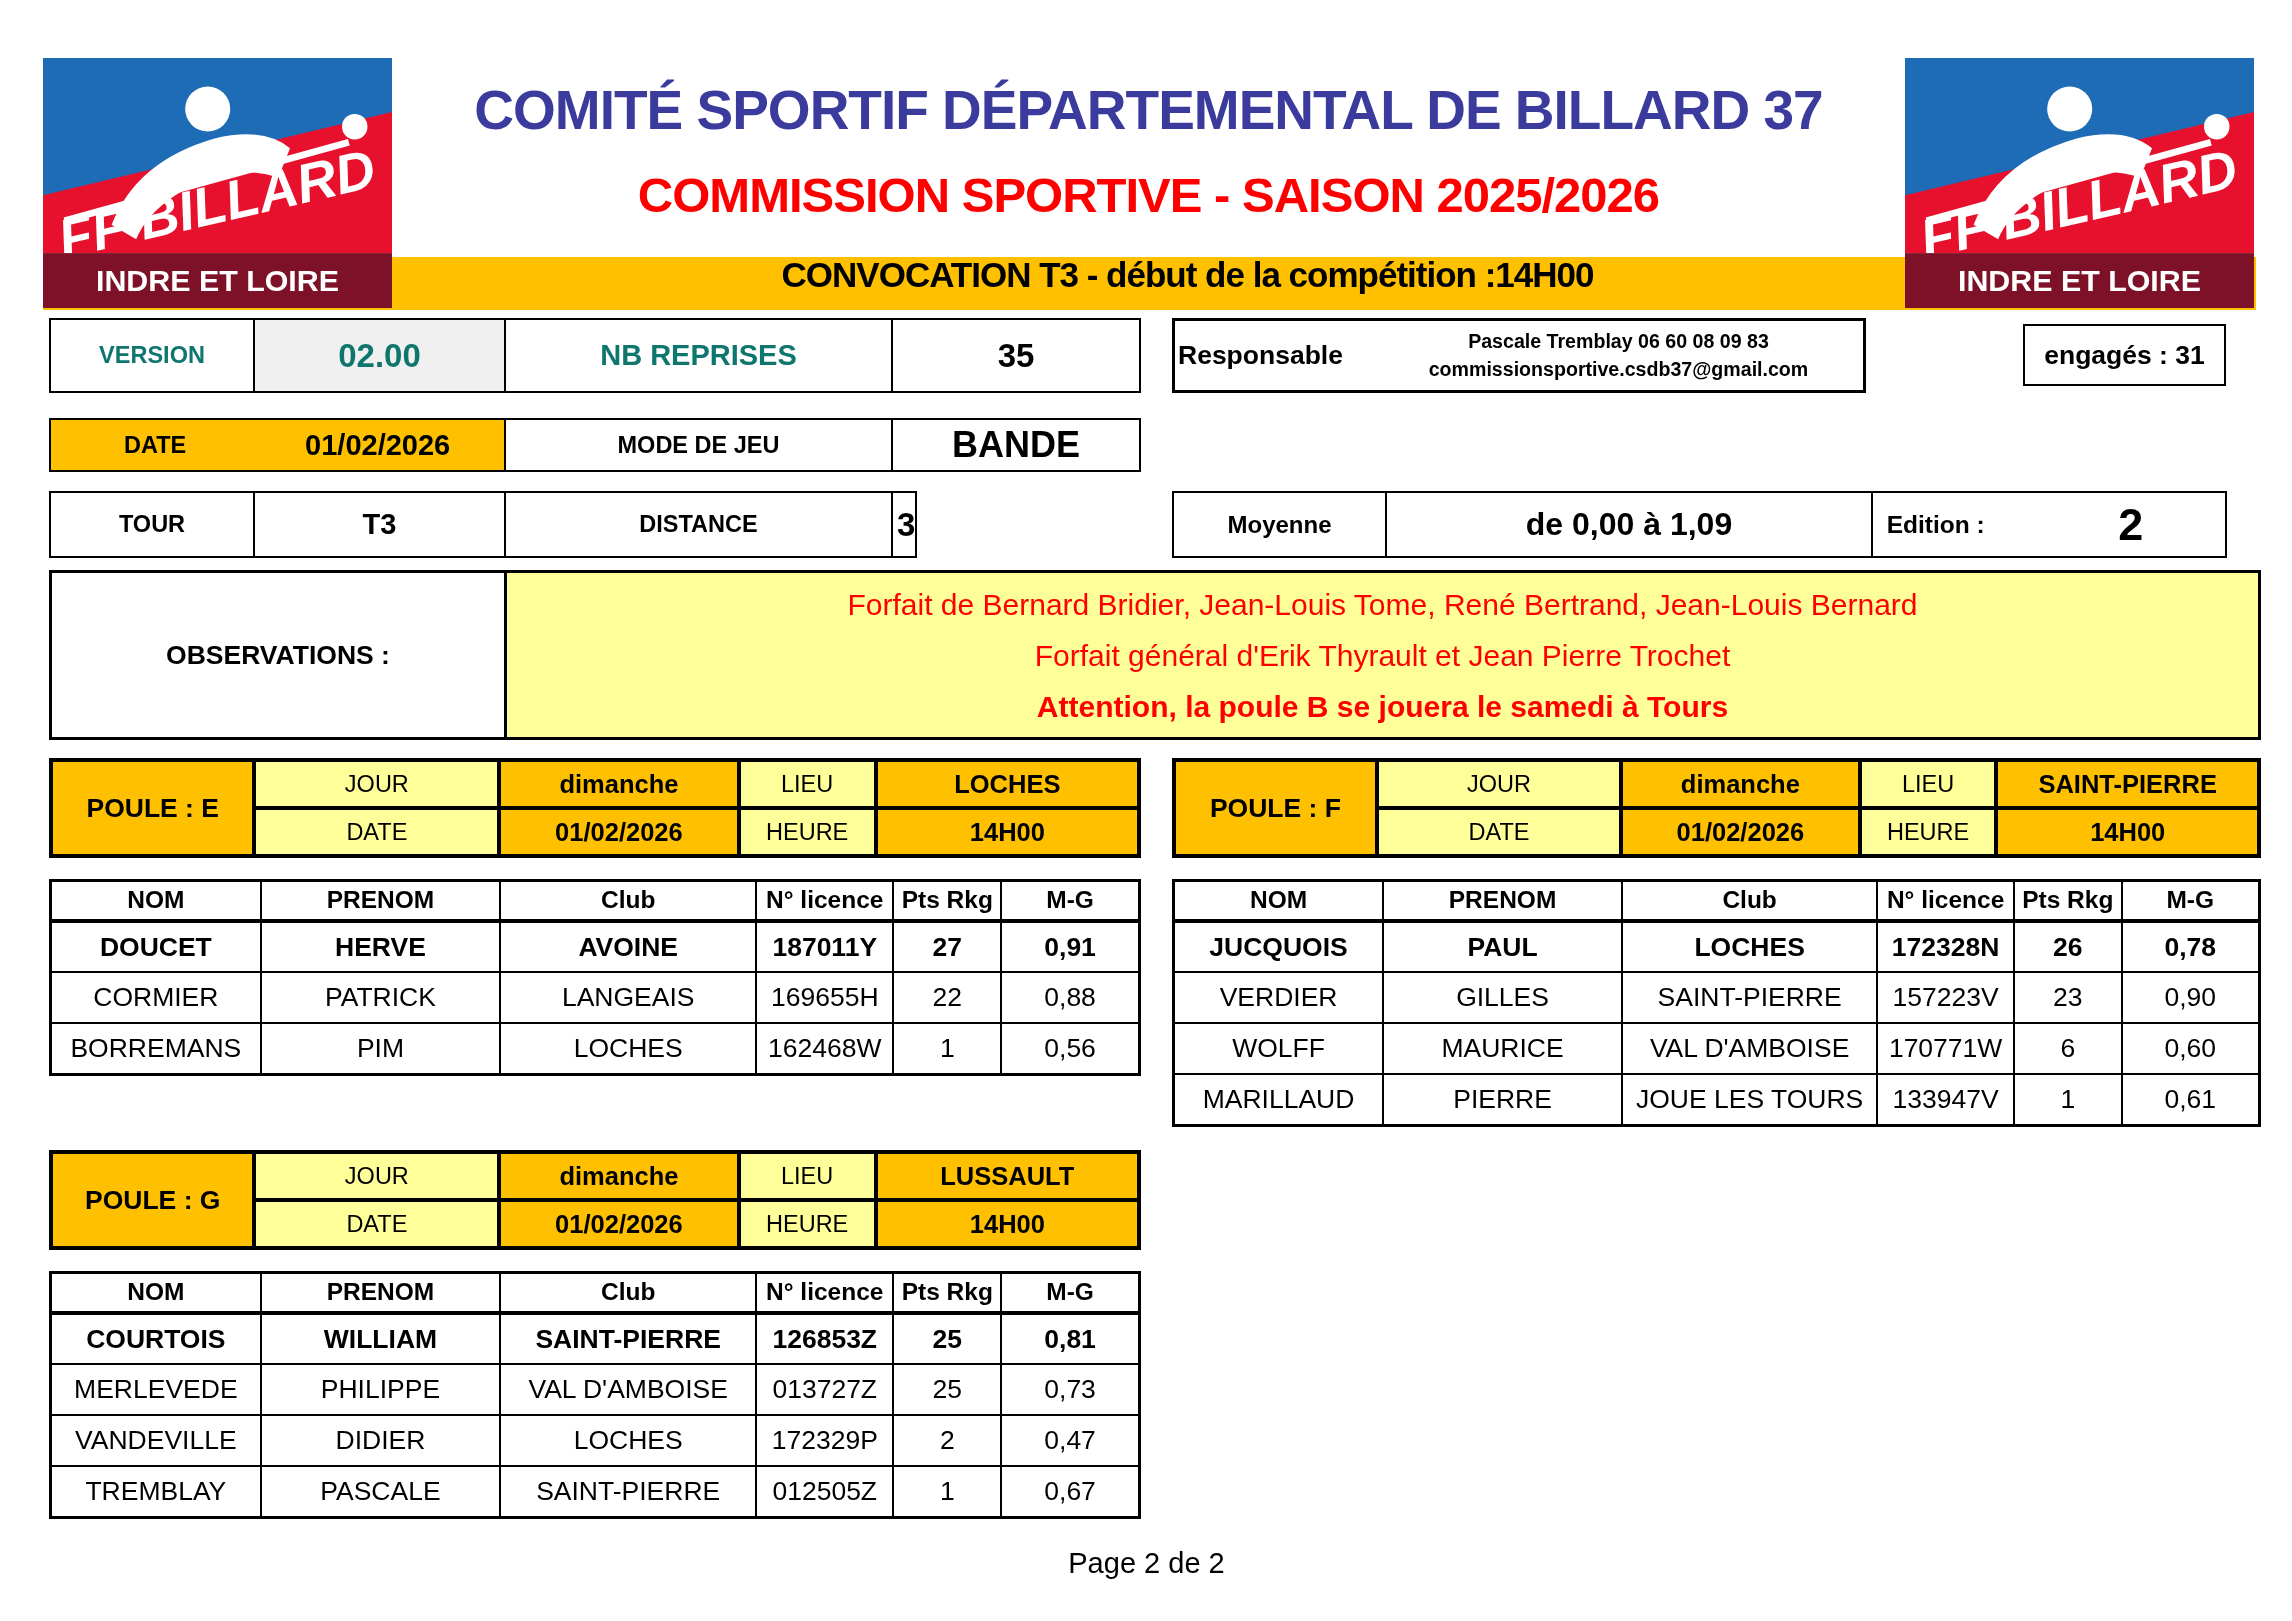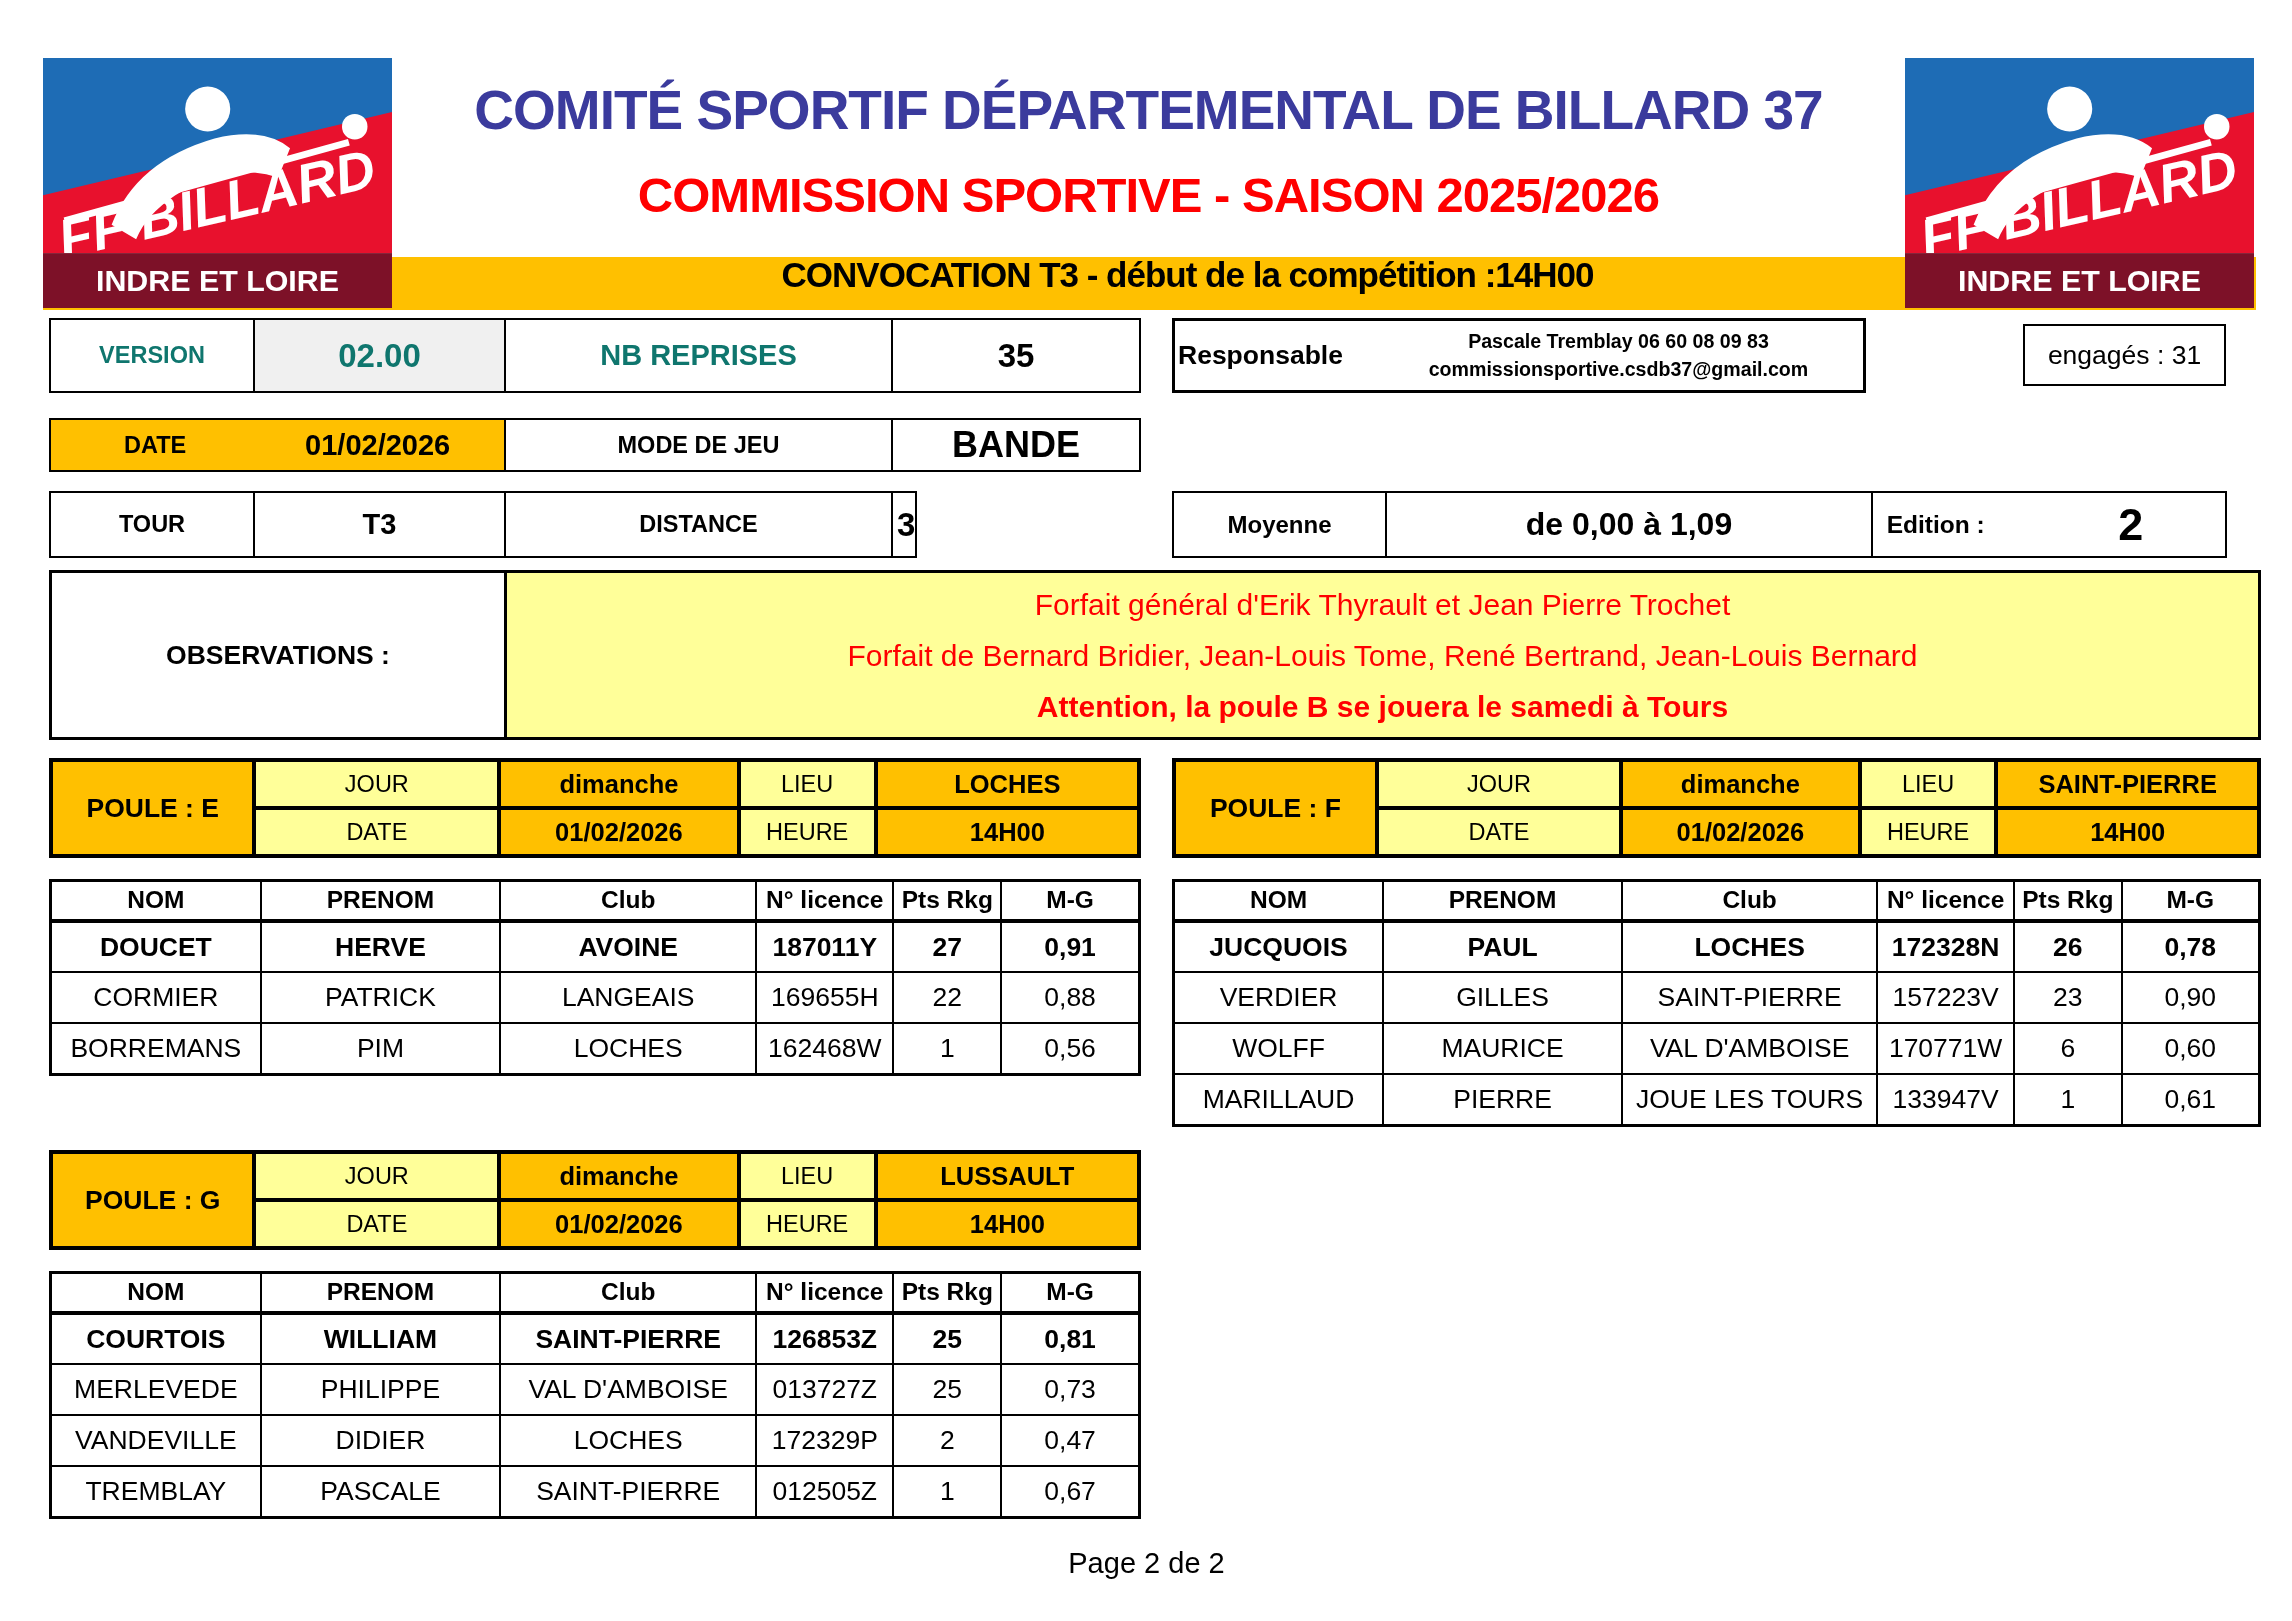--- a/index.html
+++ b/index.html
@@ -39,21 +39,21 @@
   .split .a2{width:46%;text-align:center;font-size:22.5px;font-weight:bold;}
   .split .b2{width:54%;text-align:center;font-size:22.5px;font-weight:bold;}
   .split .b3{width:54%;text-align:center;font-size:45px;font-weight:bold;}
 
   .respbox{position:absolute;left:1172px;top:318px;width:694px;height:75px;
     border:3.9px solid #000;box-sizing:border-box;display:flex;align-items:center;}
   .respbox .rlabel{font-size:26.5px;font-weight:bold;padding-left:3px;width:196px;text-align:left;}
   .respbox .rlines{flex:1;text-align:center;font-size:19.6px;font-weight:bold;line-height:27.4px;}
   .engbox{position:absolute;left:2023px;top:324px;width:203px;height:62px;
     border:2.9px solid #000;box-sizing:border-box;display:flex;align-items:center;justify-content:center;
-    font-size:26.5px;font-weight:normal;}
+    font-size:26.5px;font-weight:bold;}
 
   
   .obs{position:absolute;left:49px;top:570px;width:2212px;height:170px;
     border:3.9px solid #000;box-sizing:border-box;display:flex;}
   .obs .olabel{width:455px;display:flex;align-items:center;justify-content:center;
     border-right:3.9px solid #000;box-sizing:border-box;font-size:26.5px;font-weight:bold;}
   .obs .obody{flex:1;background:#FFFF99;display:flex;flex-direction:column;
     align-items:center;justify-content:center;color:#FF0000;font-size:30px;line-height:51px;}
   .obs .obody .l3{font-weight:bold;}
 
@@ -195,22 +195,22 @@
           <span class="b3">2</span>
         </div>
       </td>
     </tr>
   </tbody>
     </table>
 
   <div class="obs">
     <div class="olabel">OBSERVATIONS :</div>
     <div class="obody">
+      <div>Forfait de Bernard Bridier, Jean-Louis Tome, René Bertrand, Jean-Louis Bernard</div>
       <div>Forfait général d'Erik Thyrault et Jean Pierre Trochet</div>
-      <div>Forfait de Bernard Bridier, Jean-Louis Tome, René Bertrand, Jean-Louis Bernard</div>
       <div class="l3">Attention, la poule B se jouera le samedi à Tours</div>
     </div>
   </div>
 
   <div class="poule" id="poule-slot-0">
   <table class="t ph">
     <colgroup>
           <col style="width:18.7%">
           <col style="width:22.5%">
           <col style="width:22%">

